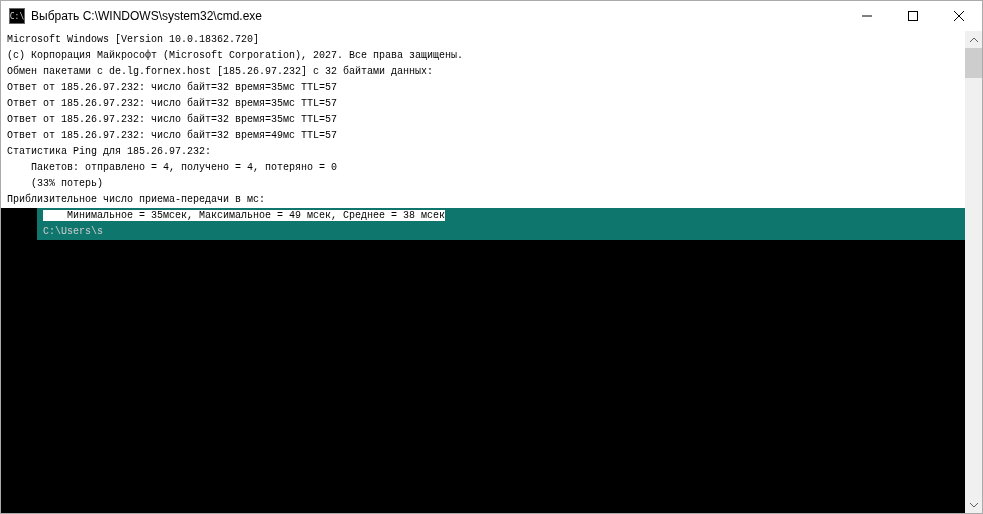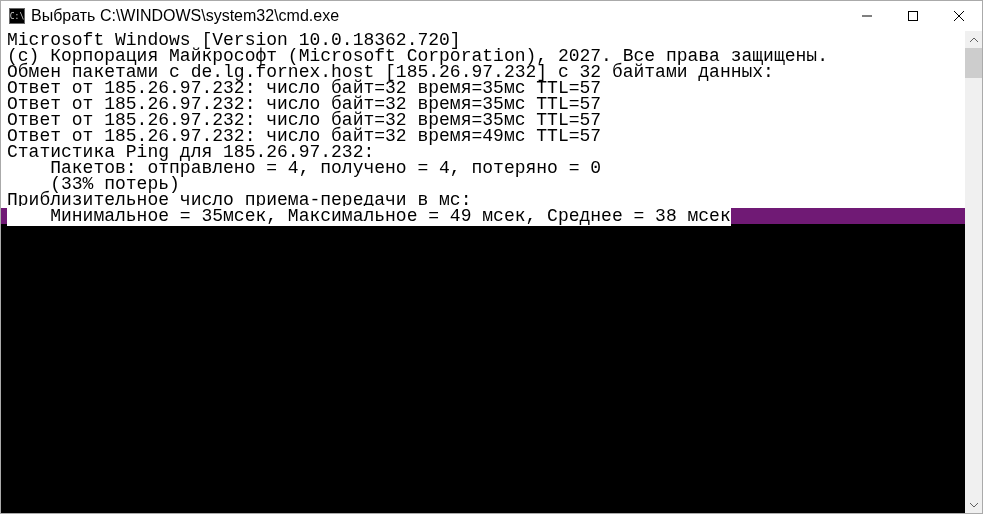--- a/index.html
+++ b/index.html
@@ -33,21 +33,21 @@
       background: #000;
       border: 1px solid #666;
       display: flex;
       align-items: center;
       justify-content: center;
       font-size: 8px;
       color: #ccc;
       font-family: monospace;
     }
     .titlebar-text {
-      font-size: 16px;
+      font-size: 12px;
       color: #000;
       flex: 1;
     }
     .window-controls {
       display: flex;
       height: 100%;
     }
     .window-control {
       width: 46px;
       height: 100%;
@@ -60,35 +60,36 @@
 
     .client-area {
       flex: 1;
       position: relative;
       background: #000;
       display: flex;
     }
     .terminal {
       flex: 1;
       font-family: Consolas, "Courier New", monospace;
-      font-size: 18px;
+      font-size: 10px;
       line-height: 16px;
       color: #cccccc;
       overflow: hidden;
       position: relative;
     }
     .top-white {
       background: #ffffff;
       color: #000000;
       padding: 1px 0 0 6px;
     }
     .bottom-black {
-      background: #701a75;
+      background: #0f766e;
       color: #cccccc;
       padding: 0 16px 0 6px;
+      margin-left: 36px;
     }
     .line { white-space: pre; }
     .selected-last {
       background: #ffffff;
       color: #000000;
     }
     .scrollbar {
       width: 17px;
       background: #f0f0f0;
       display: flex;
@@ -158,20 +159,21 @@
         <div class="line">Ответ от 185.26.97.232: число байт=32 время=49мс TTL=57</div>
         <div class="line"></div>
         <div class="line">Статистика Ping для 185.26.97.232:</div>
         <div class="line">    Пакетов: отправлено = 4, получено = 4, потеряно = 0</div>
         <div class="line">    (33% потерь)</div>
         <div class="line">Приблизительное число приема-передачи в мс:</div>
       </div>
       <div class="bottom-black">
         <div class="line"><span class="selected-last">    Минимальное = 35мсек, Максимальное = 49 мсек, Среднее = 38 мсек</span></div>
         <div class="line"></div>
+        <div class="line">C:\Users\s</div>
       </div>
     </div>
 
     <div class="scrollbar">
       <div class="scroll-btn">
         <svg width="8" height="6">
             <polyline points="0,5 4,1 8,5" fill="none" stroke="#606060" stroke-width="1"></polyline>
           </svg>
       </div>
       <div class="scroll-track">

